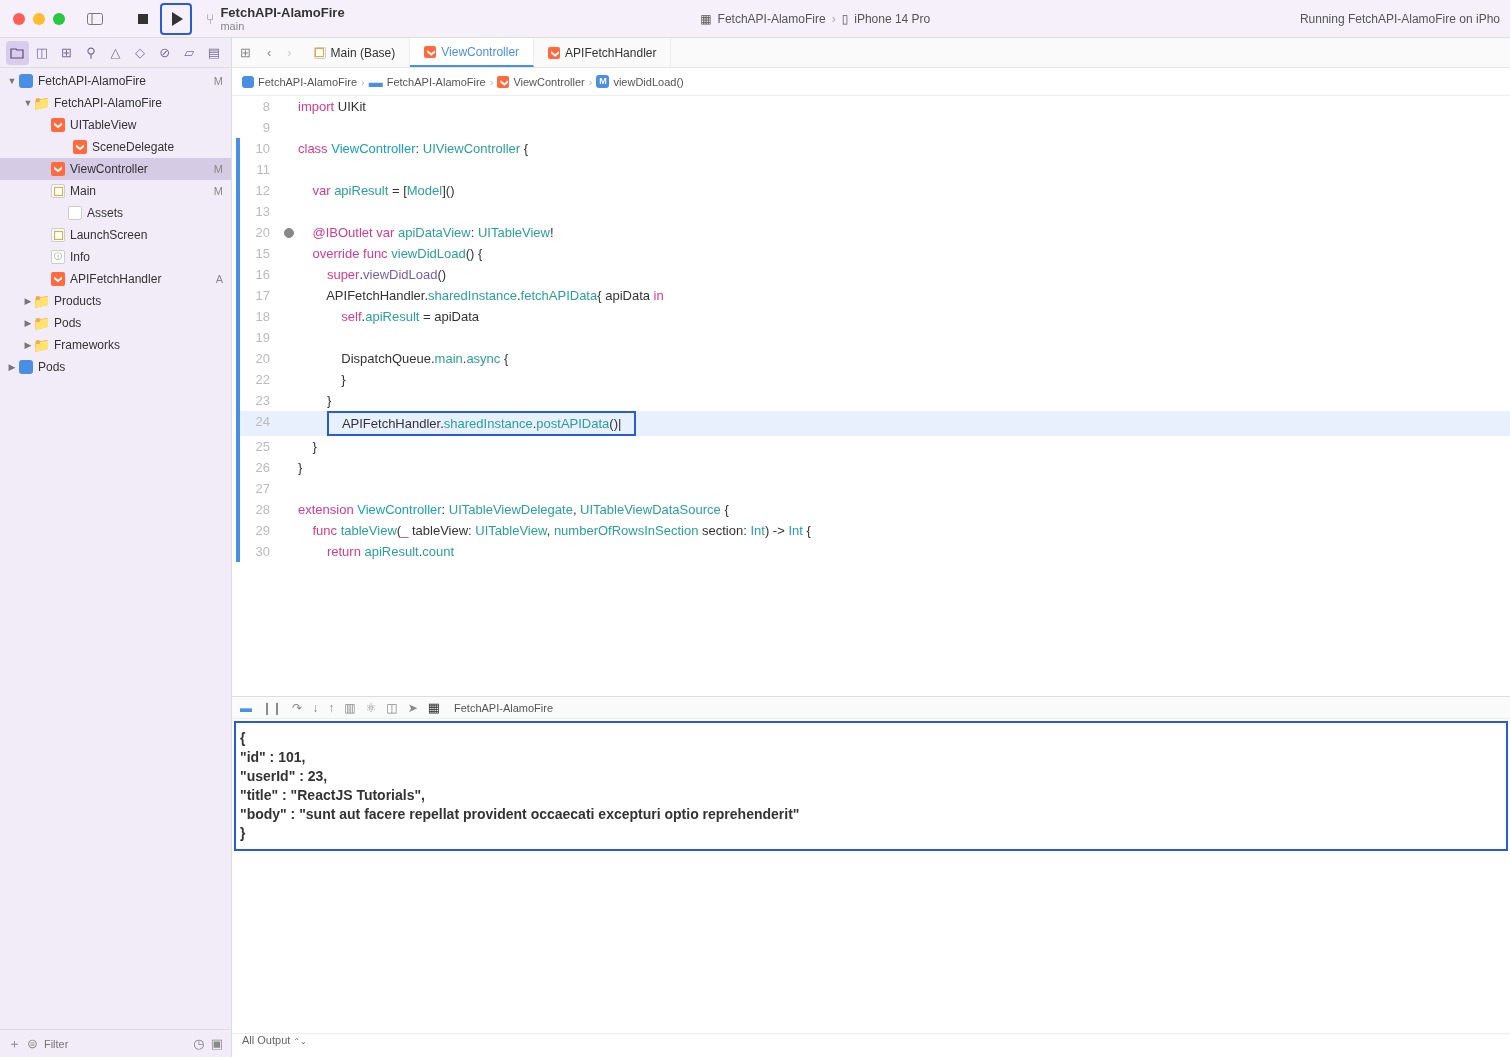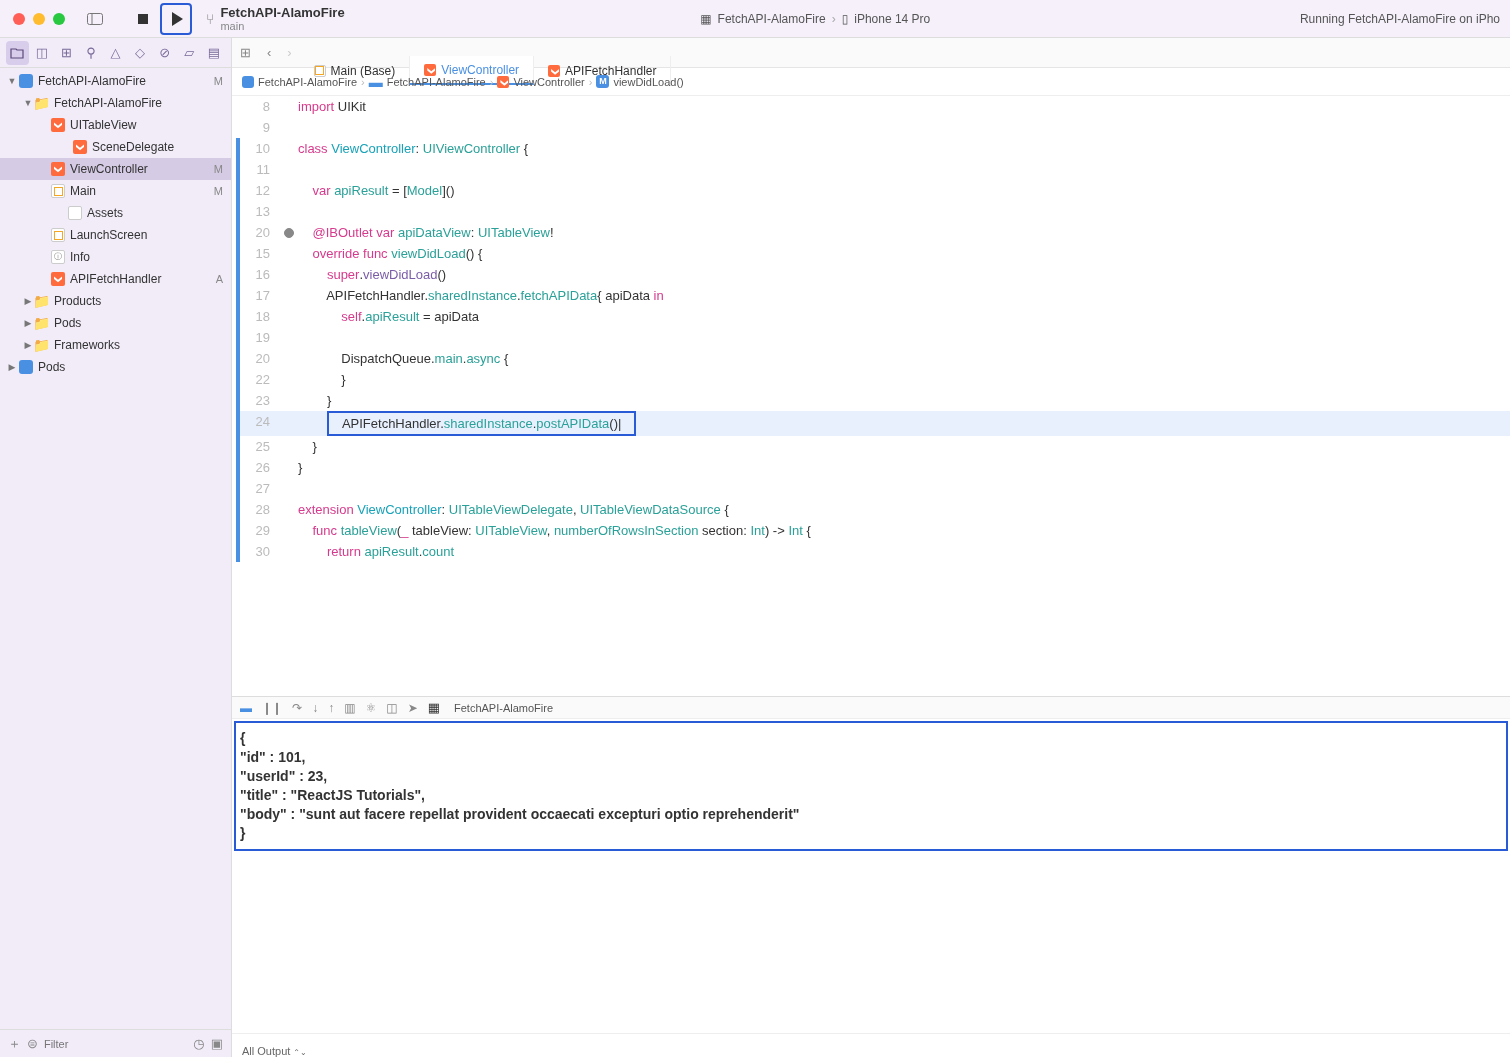--- a/index.html
+++ b/index.html
@@ -50,21 +50,21 @@
 .plist-f { width: 14px; height: 14px; background: #fff; border: 1px solid #ccc; border-radius: 2px; font-size: 8px; color: #888; text-align: center; line-height: 12px; }
 .assets-f { width: 14px; height: 14px; background: #fff; border: 1px solid #ccc; border-radius: 2px; }
 .nav-footer { height: 28px; border-top: 1px solid #ddd; display: flex; align-items: center; gap: 6px; padding: 0 8px; }
 .nav-footer input { flex: 1; background: transparent; border: none; outline: none; font-size: 11px; }
 .nav-footer .fi { color: #888; font-size: 13px; }
 
 
 .editor { flex: 1; display: flex; flex-direction: column; min-width: 0; }
 .tab-bar { height: 30px; display: flex; align-items: center; border-bottom: 1px solid #e5e5e5; background: #fafafa; }
 .tab-btn { padding: 0 8px; height: 100%; display: flex; align-items: center; color: #888; font-size: 13px; }
-.ed-tab { height: 100%; display: flex; align-items: center; gap: 5px; padding: 0 14px; font-size: 12px; border-right: 1px solid #eee; margin-top: 18px; }
+.ed-tab { height: 100%; display: flex; align-items: center; gap: 5px; padding: 0 14px; font-size: 12px; border-right: 1px solid #eee; }
 .ed-tab.active { background: #fff; border-bottom: 2px solid #4a90e2; }
 .jump-bar { height: 28px; display: flex; align-items: center; gap: 4px; padding: 0 10px; font-size: 11px; color: #555; border-bottom: 1px solid #eee; }
 .jump-bar .crumb { display: flex; align-items: center; gap: 4px; }
 .jump-bar .sep { color: #bbb; }
 .m-icon { width: 13px; height: 13px; background: #4a90e2; border-radius: 3px; color: #fff; font-size: 9px; text-align: center; line-height: 13px; font-weight: bold; }
 
 
 .code-wrap { flex: 1; position: relative; display: flex; overflow: hidden; }
 .code { flex: 1; font-family: "SF Mono", Menlo, monospace; font-size: 13px; line-height: 21px; padding-left: 4px; overflow: auto; }
 .code-line { display: flex; }
@@ -86,21 +86,21 @@
 .mem { color: #7b5ca8; }
 
 
 .debug { border-top: 1px solid #ddd; display: flex; flex-direction: column; }
 .debug-bar { height: 22px; display: flex; align-items: center; gap: 10px; padding: 0 8px; border-bottom: 1px solid #eee; background: #fafafa; }
 .dbg-btn { color: #888; font-size: 12px; }
 .dbg-btn.active { color: #4a90e2; }
 .dbg-name { font-size: 11px; color: #555; margin-left: 4px; }
 .console-box { border: 2px solid #2a5bd7; margin: 2px; padding: 6px 4px; font-family: "SF Mono", Menlo, monospace; font-size: 14px; line-height: 19px; font-weight: 600; min-height: 120px; }
 .console-space { height: 180px; }
-.debug-footer { height: 24px; border-top: 1px solid #eee; display: flex; align-items: flex-end; padding: 0 10px; font-size: 11px; color: #666; }
+.debug-footer { height: 24px; border-top: 1px solid #eee; display: flex; align-items: flex-start; padding: 0 10px; font-size: 11px; color: #666; }
 .caret-sm { font-size: 8px; margin-left: 3px; }
 
 svg { display: block; }
 </style>
 </head>
 <body>
 
 <div class="window">
 
   <div class="titlebar">

